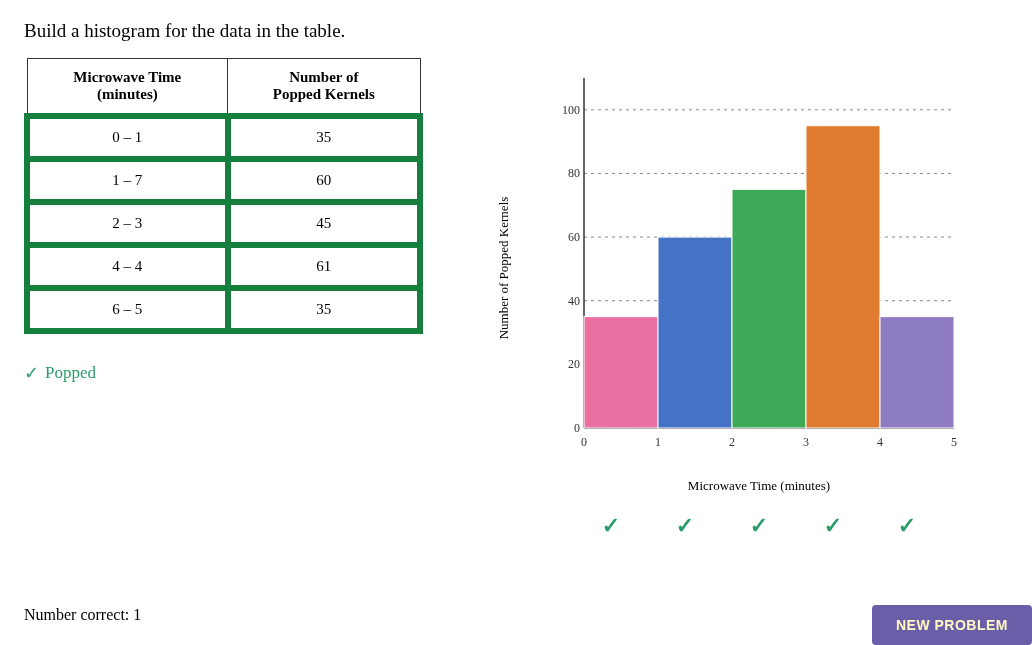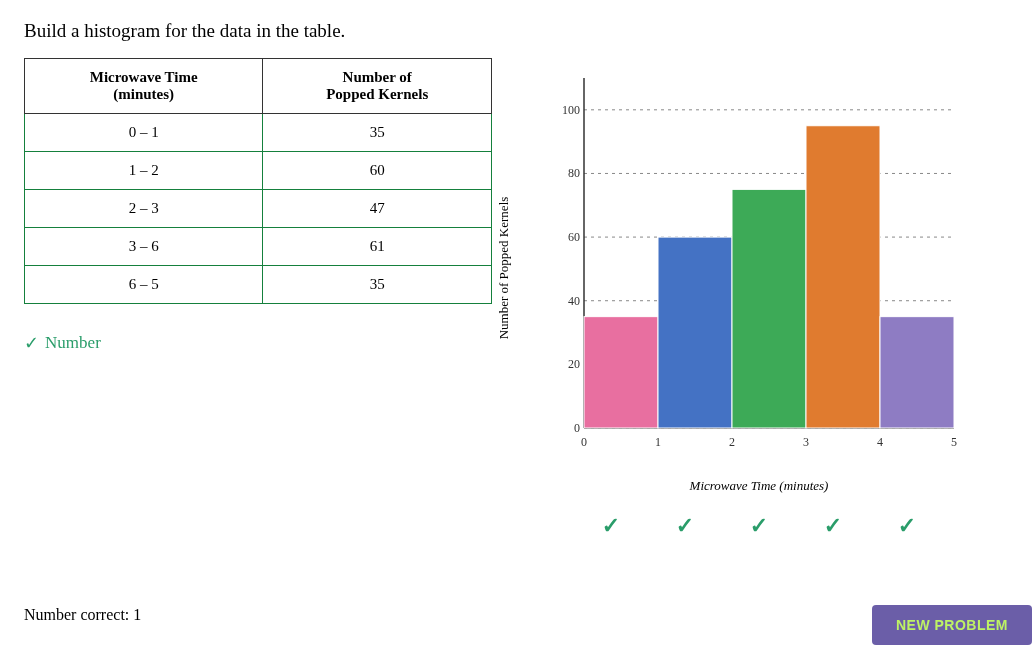--- a/index.html
+++ b/index.html
@@ -23,32 +23,32 @@
     .left-panel {
       flex: 0 0 auto;
       width: 430px;
     }
     .right-panel {
       flex: 1;
     }
     
     table {
       border-collapse: collapse;
-      width: 468px;
+      width: 399px;
       font-size: 15px;
     }
     table th {
       border: 1px solid #333;
       padding: 10px 16px;
       text-align: center;
       font-weight: bold;
       background: #fff;
     }
     table td {
-      border: 1px solid #15803d;
+      border: 6px solid #15803d;
       padding: 10px 32px;
       text-align: center;
       font-weight: normal;
     }
     .correct-msg {
       margin-top: 28px;
       color: #2a9d6a;
       font-size: 17px;
       font-weight: normal;
       display: flex;
@@ -94,42 +94,41 @@
       width: 200px;
       text-align: center;
     }
     .axis-label-x {
       position: absolute;
       left: 60px;
       top: 420px;
       width: 410px;
       text-align: center;
       font-size: 13px;
-      font-style: italic;
     }
     .check-row {
       position: absolute;
       left: 60px;
       top: 455px;
       width: 410px;
       display: flex;
       justify-content: space-around;
       padding: 0 20px;
     }
     .check-row span {
       color: #2a9d6a;
       font-size: 22px;
       font-weight: bold;
     }
     .new-problem-btn {
       position: absolute;
       right: 0;
       bottom: 0;
       background: #6B5EA8;
-      color: #bef264;
+      color: #fef9c3;
       border: none;
       padding: 12px 24px;
       font-size: 14px;
       font-weight: bold;
       letter-spacing: 0.5px;
       cursor: pointer;
       border-radius: 4px;
     }
     .bottom-row {
       display: flex;
@@ -151,41 +150,41 @@
           <th>Microwave Time<br>(minutes)</th>
           <th>Number of<br>Popped Kernels</th>
         </tr>
       </thead>
       <tbody id="table-body">
       <tr>
             <td>0 – 1</td>
             <td>35</td>
           </tr>
           <tr>
-            <td>1 – 2</td>
+            <td>1 – 7</td>
             <td>60</td>
           </tr>
           <tr>
             <td>2 – 3</td>
-            <td>47</td>
-          </tr>
-          <tr>
-            <td>3 – 6</td>
+            <td>45</td>
+          </tr>
+          <tr>
+            <td>4 – 4</td>
             <td>61</td>
           </tr>
           <tr>
             <td>6 – 5</td>
             <td>35</td>
           </tr>
         </tbody>
     </table>
 
     <div class="correct-msg">
       <span class="checkmark-green">✓</span>
-      <span>Number</span>
+      <span>Popped</span>
     </div>
   </div>
 
   <div class="right-panel">
     <div class="chart-container">
       <div class="axis-label-y">
         <span>Number of Popped Kernels</span>
       </div>
       <div class="chart-area">
         <svg class="chart-svg" id="hist-svg" viewBox="0 0 410 400" preserveAspectRatio="none">

